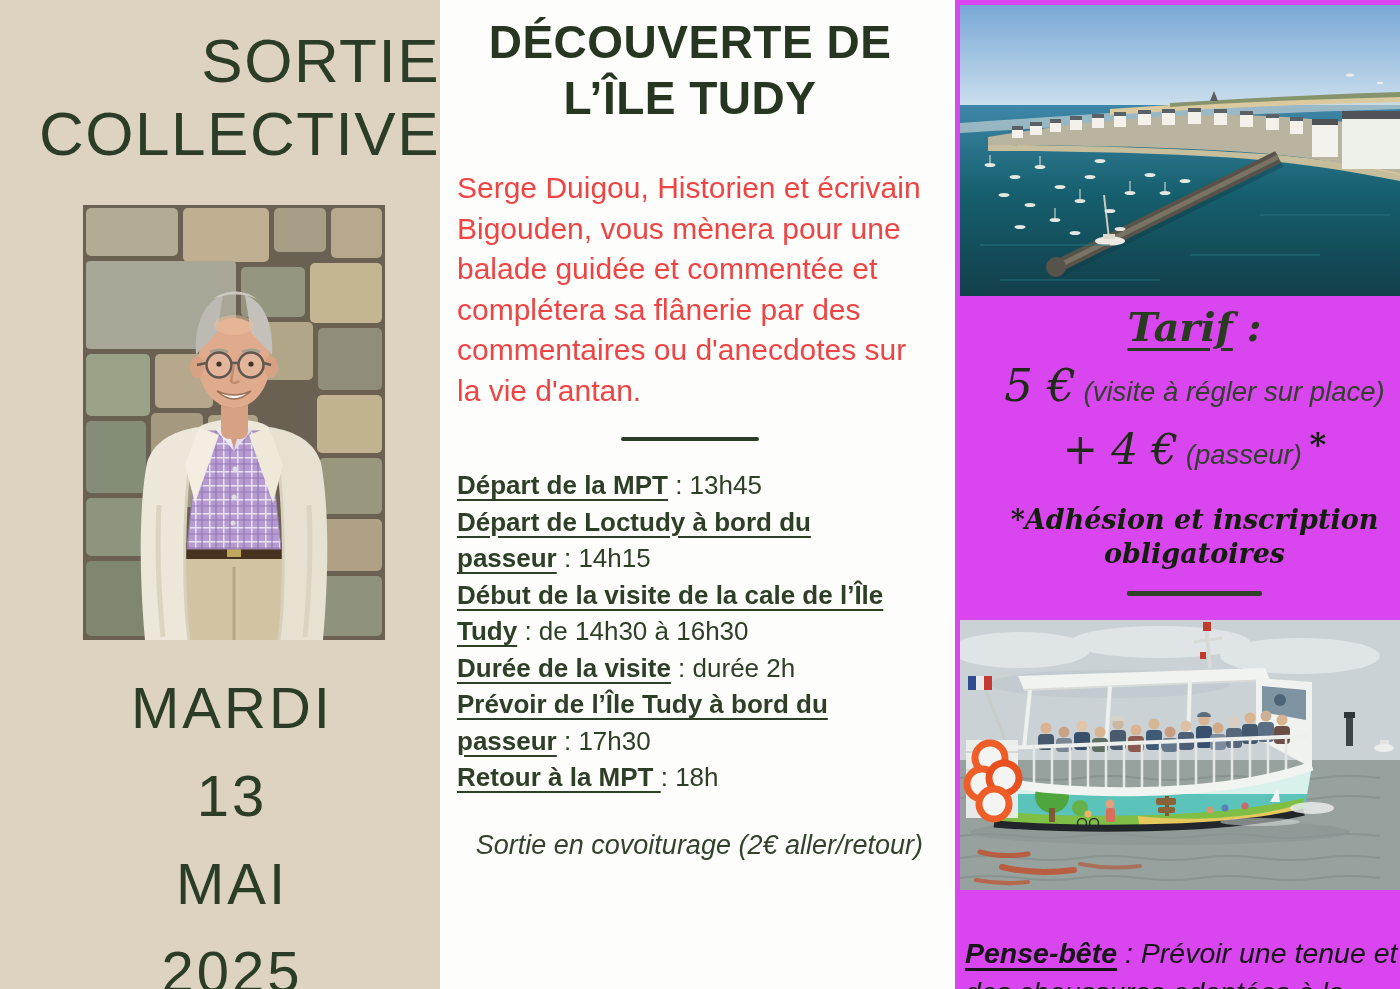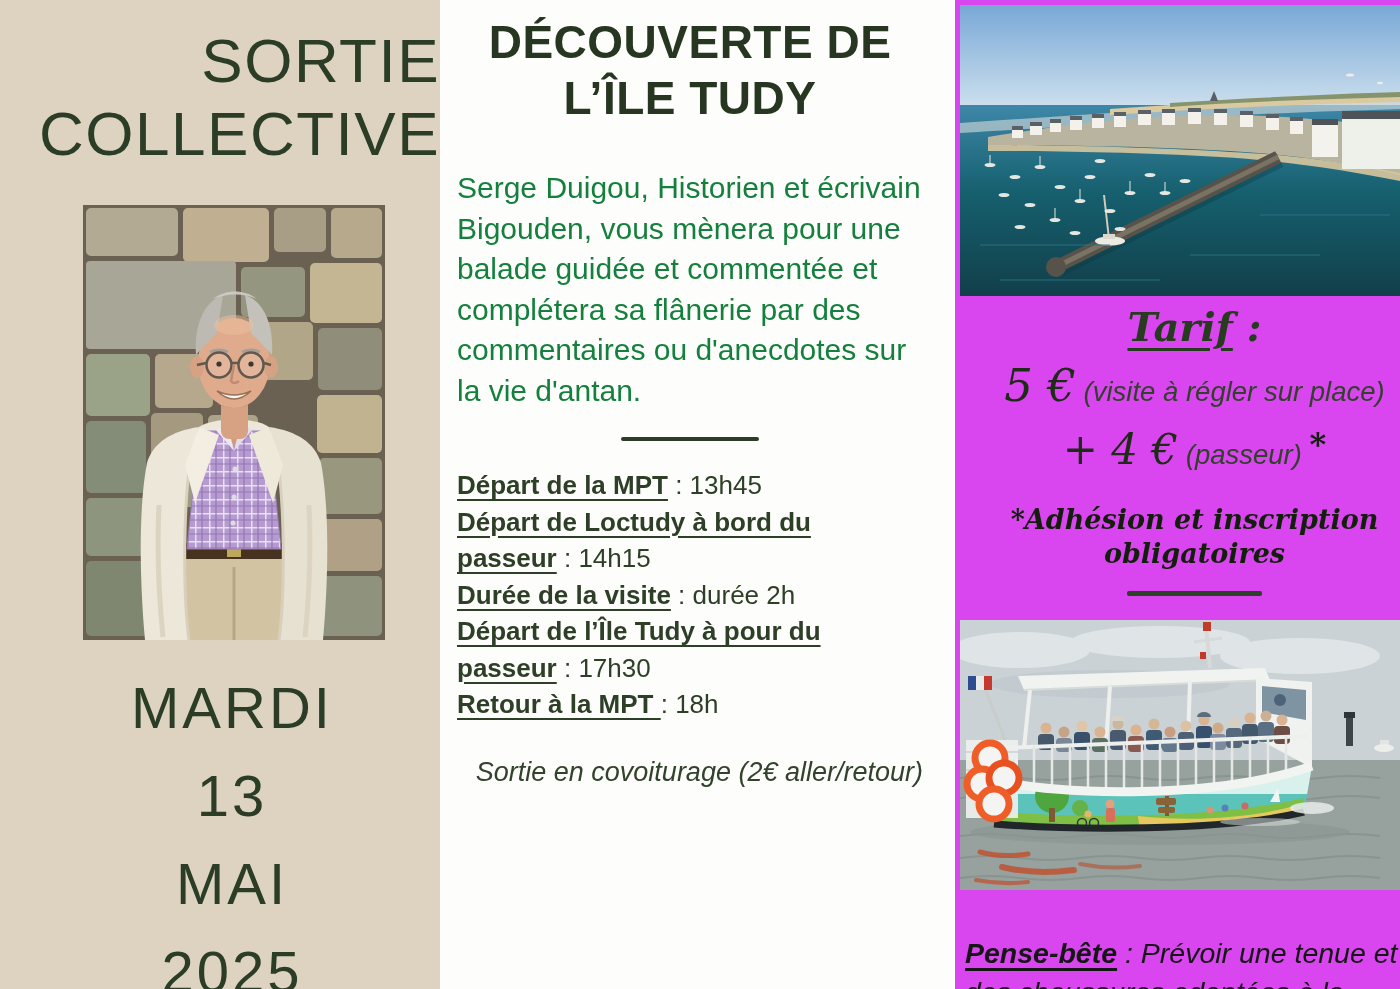--- a/index.html
+++ b/index.html
@@ -12,21 +12,21 @@
     font-weight:400;font-size:62px;line-height:73px;letter-spacing:1.5px;color:#2b3d26;white-space:pre-line;}
   .portrait{position:absolute;left:83px;top:205px;width:302px;height:435px;}
   .portrait svg,.photo svg{display:block;width:100%;height:100%;}
   .date{position:absolute;top:664px;left:12px;width:100%;text-align:center;font-family:"Liberation Sans",sans-serif;
     font-weight:400;font-size:58px;line-height:88px;letter-spacing:3px;color:#2b3d26;white-space:pre-line;}
 
   
   .col-mid{width:515px;flex:none;background:#fdfdfb;box-sizing:border-box;padding:0 32px 0 17px;}
   .mid-title{margin:14px 0 0;text-align:center;font-family:"Liberation Sans",sans-serif;font-weight:600;
     font-size:46px;line-height:56px;letter-spacing:.5px;color:#273621;white-space:pre-line;}
-  .intro{margin:42px 0 0;font-family:"Liberation Sans",sans-serif;font-size:30px;line-height:40.5px;color:#15803d;}
+  .intro{margin:42px 0 0;font-family:"Liberation Sans",sans-serif;font-size:30px;line-height:40.5px;color:#ef4444;}
   .divider{background:#2b3d26;border-radius:2px;}
   .divider-mid{width:138px;height:4px;margin:26px auto 0;}
   .schedule{margin-top:26px;font-family:"Liberation Sans",sans-serif;font-size:26px;line-height:36.5px;color:#2e3f27;}
   .sched-item{white-space:pre-line;}
   .sched-label{font-weight:700;text-decoration:underline;text-decoration-thickness:2px;text-underline-offset:5px;text-align:right;}
   .carpool{margin:34px 0 0;text-align:right;font-family:"Liberation Sans",sans-serif;font-style:italic;
     font-size:27px;color:#32422c;}
 
   
   .col-right{width:479px;flex:none;background:#d946ef;overflow:hidden;font-style:italic;}
@@ -146,22 +146,24 @@
   <main class="col-mid">
     <h2 class="mid-title">DÉCOUVERTE DE
 L’ÎLE TUDY</h2>
     <p class="intro">Serge Duigou, Historien et écrivain Bigouden, vous mènera pour une balade guidée et commentée et complétera sa flânerie par des commentaires ou d'anecdotes sur la vie d'antan.</p>
     <div class="divider divider-mid"></div>
 
     <div class="schedule">
       <div class="sched-item"><span class="sched-label">Départ de la MPT</span><span class="sched-value"> : 13h45</span></div>
       <div class="sched-item"><span class="sched-label">Départ de Loctudy à bord du
 passeur</span><span class="sched-value"> : 14h15</span></div>
+      <div class="sched-item"><span class="sched-label">Début de la visite de la cale de l’Île
+Tudy</span><span class="sched-value"> : de 14h30 à 16h30</span></div>
       <div class="sched-item"><span class="sched-label">Durée de la visite</span><span class="sched-value"> :  durée 2h</span></div>
-      <div class="sched-item"><span class="sched-label">Départ de l’Île Tudy à pour du
+      <div class="sched-item"><span class="sched-label">Prévoir de l’Île Tudy à bord du
 passeur</span><span class="sched-value"> : 17h30</span></div>
       <div class="sched-item"><span class="sched-label">Retour à la MPT </span><span class="sched-value">: 18h</span></div>
     </div>
 
     <p class="carpool">Sortie en covoiturage (2€ aller/retour)</p>
   </main>
 
   <aside class="col-right">
 
     <div class="photo aerial">

